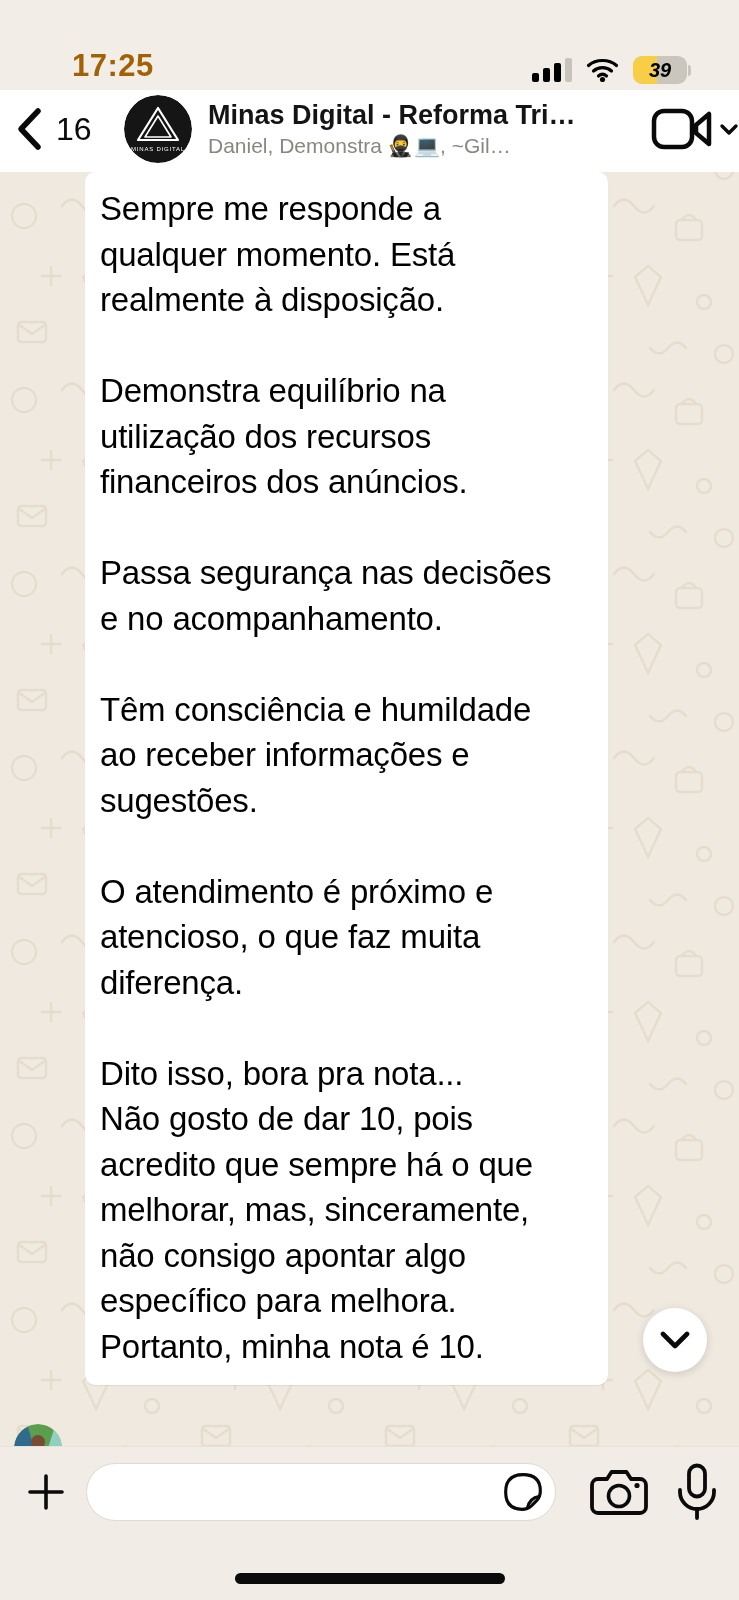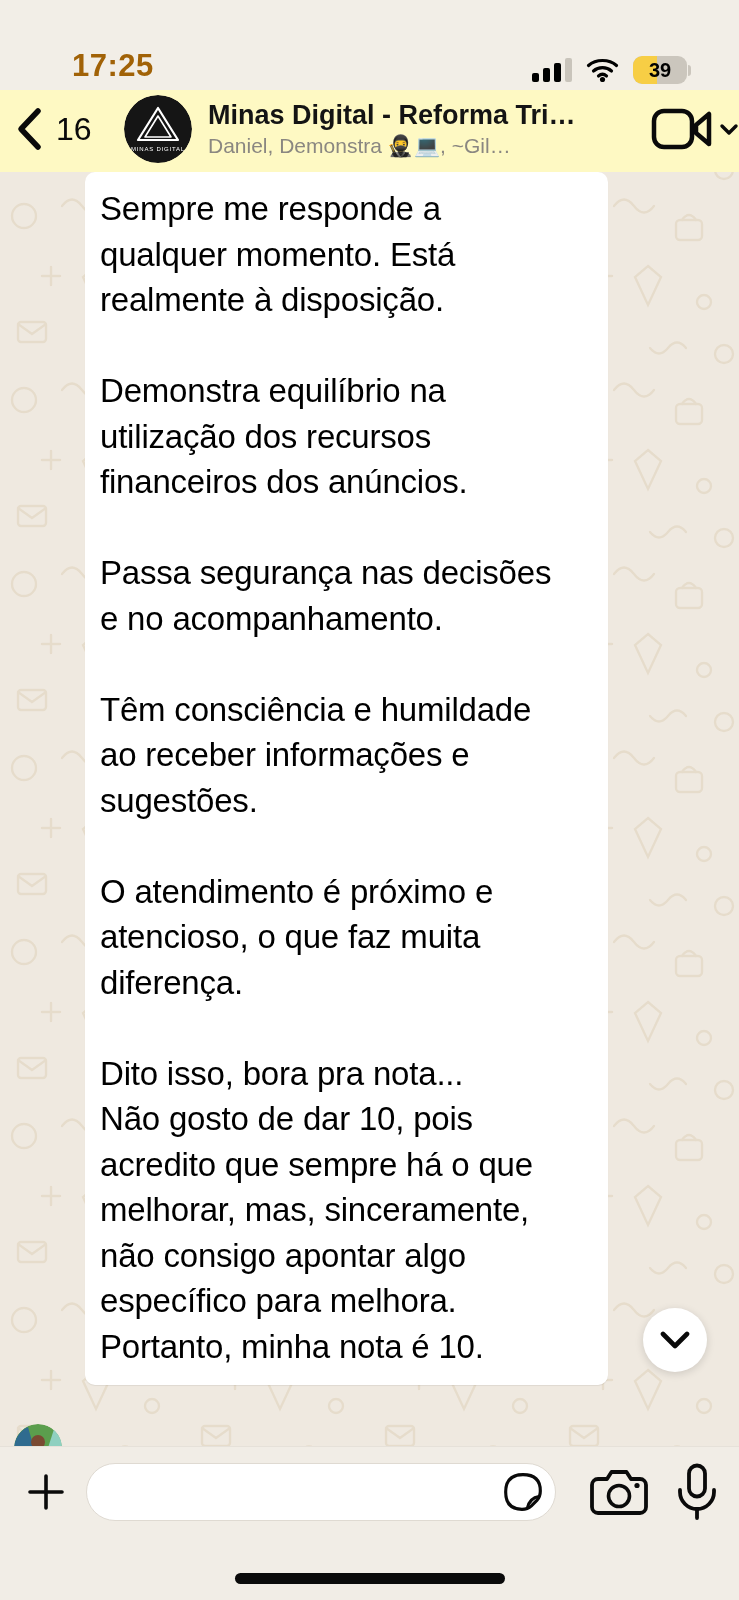--- a/index.html
+++ b/index.html
@@ -18,39 +18,39 @@
   .wallpaper { position:absolute; inset:0; z-index:0; }
 
   
   .status-bar {
     position:absolute; top:0; left:0; right:0; height:90px;
     z-index:5; background:#F2EEE7;
     display:flex; align-items:flex-end; justify-content:space-between;
     padding:0 48px 6px 72px;
   }
   .status-time { font-size:31px; font-weight:bold; color:#a16207; letter-spacing:.5px; }
-  .status-right { display:flex; align-items:center; gap:14px; }
+  .status-right { display:flex; align-items:center; gap:14px;font-style:italic; }
   .signal { display:flex; align-items:flex-end; gap:4px; height:24px; }
   .signal i { display:block; width:7px; border-radius:2px; background:#000; }
   .signal i:nth-child(1){height:9px} .signal i:nth-child(2){height:14px}
   .signal i:nth-child(3){height:19px} .signal i:nth-child(4){height:24px; background:#C9C4BB;}
   .battery {
     position:relative; width:54px; height:28px; border-radius:9px;
     background:#CBC6BD; overflow:hidden;
   }
   .battery-fill { position:absolute; left:0; top:0; bottom:0; width:45%;
     background:#F7CE45; border-radius:9px 0 0 9px; }
   .battery-num { position:absolute; inset:0; display:flex; align-items:center; justify-content:center;
     font-size:20px; font-weight:bold; color:#000; }
   .battery-nub { width:3px; height:11px; background:#CBC6BD; border-radius:0 3px 3px 0; margin-left:1px; }
 
   
   .nav-bar {
     position:absolute; top:90px; left:0; right:0; height:82px;
-    z-index:5; background:#fef9c3;
+    z-index:5; background:#ffffff;
     display:flex; align-items:center; padding:0 0 4px 16px;
   }
   .back-group { display:flex; align-items:center; gap:14px; min-width:108px; cursor:pointer; }
   .unread-count { font-size:32px; color:#0A0A0A; }
   .group-avatar { width:68px; height:68px; flex:0 0 auto; border-radius:50%; overflow:hidden; }
   .nav-titles { flex:1 1 auto; min-width:0; margin-left:16px; overflow:hidden; }
   .nav-title { font-size:27px; font-weight:bold; color:#141414; white-space:nowrap; overflow:hidden; }
   .nav-subtitle { font-size:21px; color:#8A8781; white-space:nowrap; overflow:hidden; margin-top:3px; }
   .video-call { display:flex; align-items:center; gap:6px; margin-left:10px; cursor:pointer; }
 

